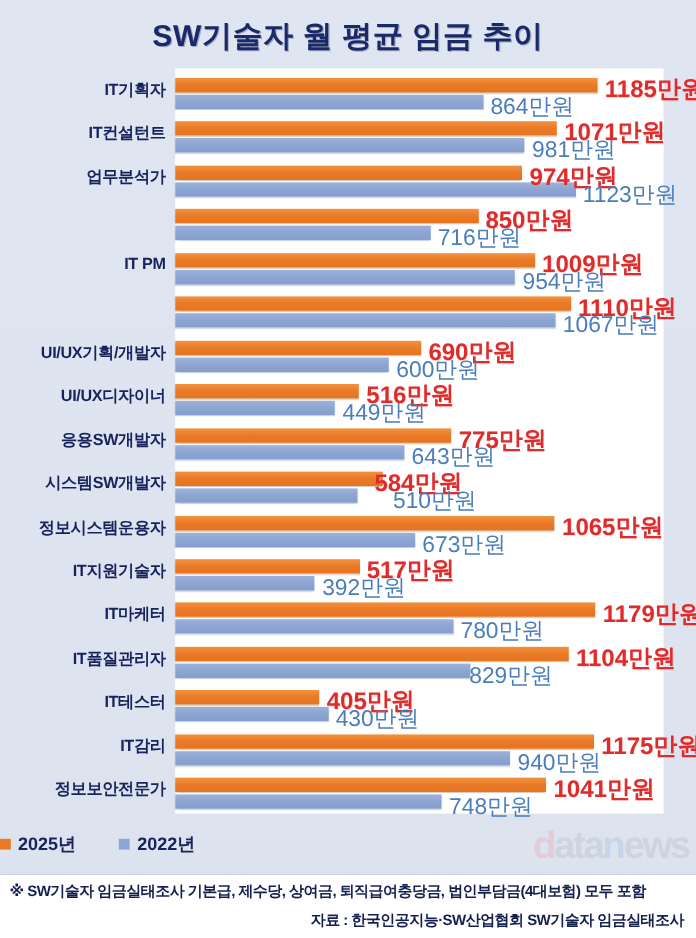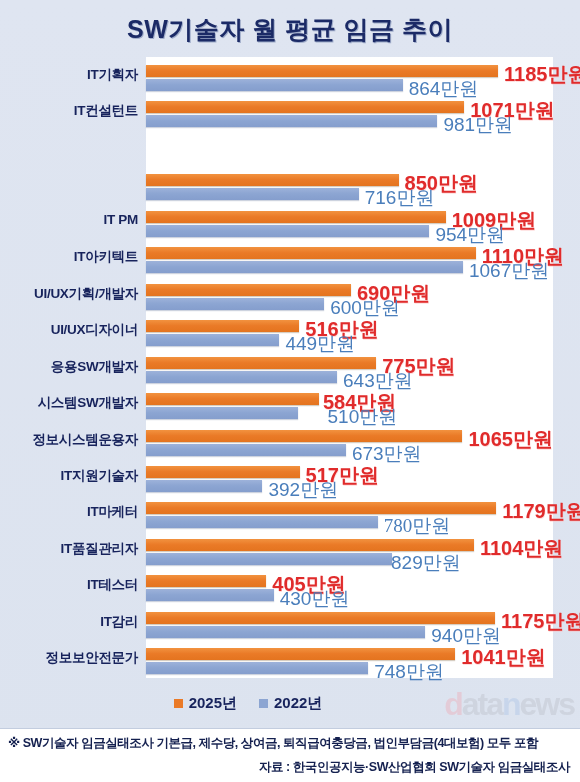--- a/index.html
+++ b/index.html
@@ -117,23 +117,23 @@
     font-weight: normal;
   }
 
   
   .legend {
     position: absolute;
     left: 0;
     top: 694px;
     width: 496px;
     display: flex;
-    justify-content: center;
+    justify-content: flex-start;
     align-items: center;
-    gap: 22px;
+    gap: 36px;
   }
   .legend-item {
     display: flex;
     align-items: center;
     gap: 6px;
     font-size: 15px;
     font-weight: bold;
     color: #17235c;
   }
   .swatch {
@@ -212,39 +212,47 @@
       </div>
       <div class="row" style="top: 40.45px;">
         <div class="cat-label">IT컨설턴트</div>
         <div class="bar-wrap" style="width: 537px;">
           <div class="bar cur" style="width: 318.173px;"></div>
           <div class="bar prev" style="width: 291.436px;"></div>
           <div class="val cur" style="left: 324.173px;">1071만원</div>
           <div class="val prev" style="left: 297.436px;">981만원</div>
         </div>
       </div>
+      <div class="row" style="top: 76.9px;">
+        <div class="cat-label">업무분석가</div>
+        <div class="bar-wrap" style="width: 537px;">
+          <div class="bar cur" style="width: 289.356px;"></div>
+          <div class="bar prev" style="width: 333.621px;"></div>
+          <div class="val cur" style="left: 295.356px;">974만원</div>
+          <div class="val prev" style="left: 339.621px;">1123만원</div>
+        </div>
+      </div>
       <div class="row" style="top: 113.35px;">
         <div class="bar-wrap" style="width: 537px;">
           <div class="bar cur" style="width: 252.518px;"></div>
           <div class="bar prev" style="width: 212.709px;"></div>
           <div class="val cur" style="left: 258.518px;">850만원</div>
           <div class="val prev" style="left: 218.709px;">716만원</div>
         </div>
       </div>
       <div class="row" style="top: 149.8px;">
         <div class="cat-label">IT PM</div>
         <div class="bar-wrap" style="width: 537px;">
           <div class="bar cur" style="width: 299.754px;"></div>
           <div class="bar prev" style="width: 283.415px;"></div>
           <div class="val cur" style="left: 305.754px;">1009만원</div>
           <div class="val prev" style="left: 289.415px;">954만원</div>
         </div>
       </div>
       <div class="row" style="top: 186.25px;">
-        <div class="cat-label">IT아키텍트</div>
         <div class="bar-wrap" style="width: 537px;">
           <div class="bar cur" style="width: 329.759px;"></div>
           <div class="bar prev" style="width: 316.985px;"></div>
           <div class="val cur" style="left: 335.759px;">1110만원</div>
           <div class="val prev" style="left: 322.985px;">1067만원</div>
         </div>
       </div>
       <div class="row" style="top: 222.7px;">
         <div class="cat-label">UI/UX기획/개발자</div>
         <div class="bar-wrap" style="width: 537px;">
@@ -270,21 +278,21 @@
           <div class="bar prev" style="width: 191.023px;"></div>
           <div class="val cur" style="left: 236.237px;">775만원</div>
           <div class="val prev" style="left: 197.023px;">643만원</div>
         </div>
       </div>
       <div class="row" style="top: 332.05px;">
         <div class="cat-label">시스템SW개발자</div>
         <div class="bar-wrap" style="width: 537px;">
           <div class="bar cur" style="width: 173.495px;"></div>
           <div class="bar prev" style="width: 151.511px;"></div>
-          <div class="val cur" style="left: 177px; text-align: right;">584만원</div>
+          <div class="val cur" style="left: 166px; text-align: right;">584만원</div>
           <div class="val prev" style="left: 157.511px; margin-left: 24px;">510만원</div>
         </div>
       </div>
       <div class="row" style="top: 368.5px;">
         <div class="cat-label">정보시스템운용자</div>
         <div class="bar-wrap" style="width: 537px;">
           <div class="bar cur" style="width: 316.391px;"></div>
           <div class="bar prev" style="width: 199.935px;"></div>
           <div class="val cur" style="left: 322.391px;">1065만원</div>
           <div class="val prev" style="left: 205.935px;">673만원</div>
@@ -298,21 +306,21 @@
           <div class="val cur" style="left: 159.591px;">517만원</div>
           <div class="val prev" style="left: 122.455px;">392만원</div>
         </div>
       </div>
       <div class="row" style="top: 441.4px;">
         <div class="cat-label">IT마케터</div>
         <div class="bar-wrap" style="width: 537px;">
           <div class="bar cur" style="width: 350.258px;"></div>
           <div class="bar prev" style="width: 231.723px;"></div>
           <div class="val cur" style="left: 356.258px;">1179만원</div>
-          <div class="val prev" style="left: 237.723px; font-family: Liberation Serif, serif;">780만원</div>
+          <div class="val prev" style="left: 237.723px;">780만원</div>
         </div>
       </div>
       <div class="row" style="top: 477.85px;">
         <div class="cat-label">IT품질관리자</div>
         <div class="bar-wrap" style="width: 537px;">
           <div class="bar cur" style="width: 327.977px;"></div>
           <div class="bar prev" style="width: 246.28px;"></div>
           <div class="val cur" style="left: 333.977px;">1104만원</div>
           <div class="val prev" style="left: 245px;">829만원</div>
         </div>

